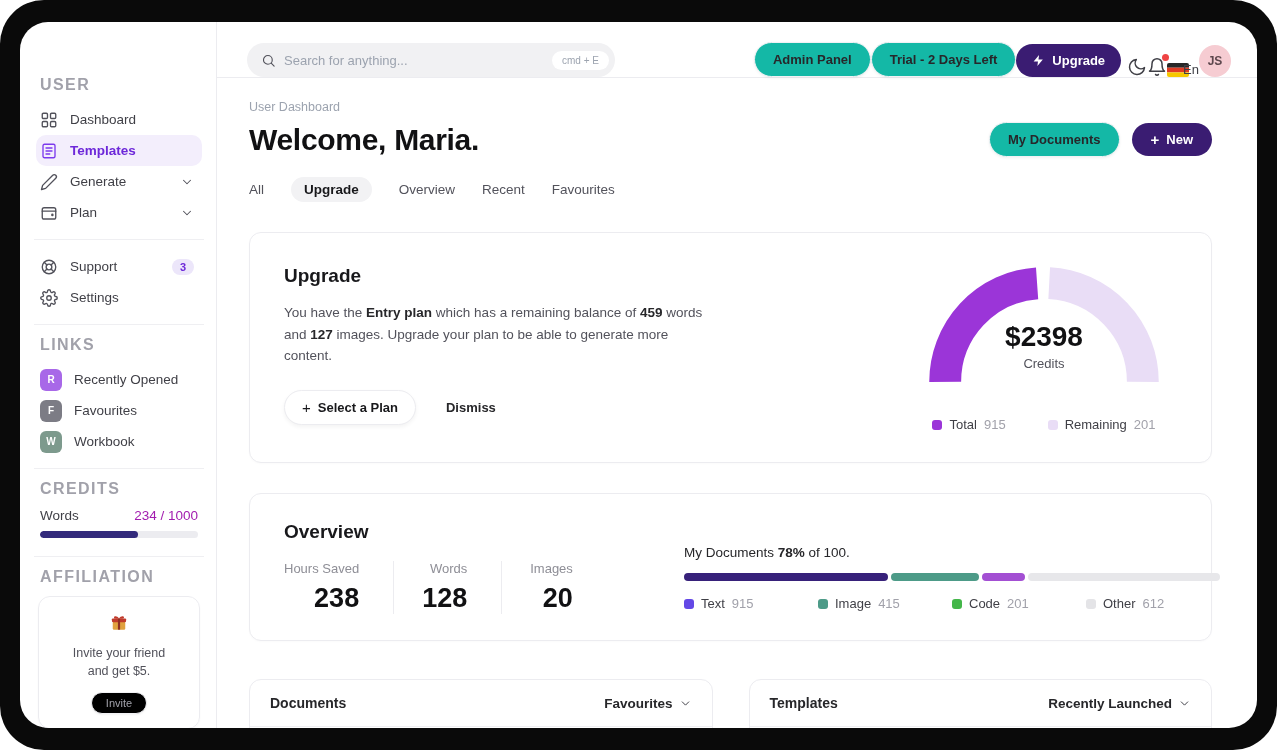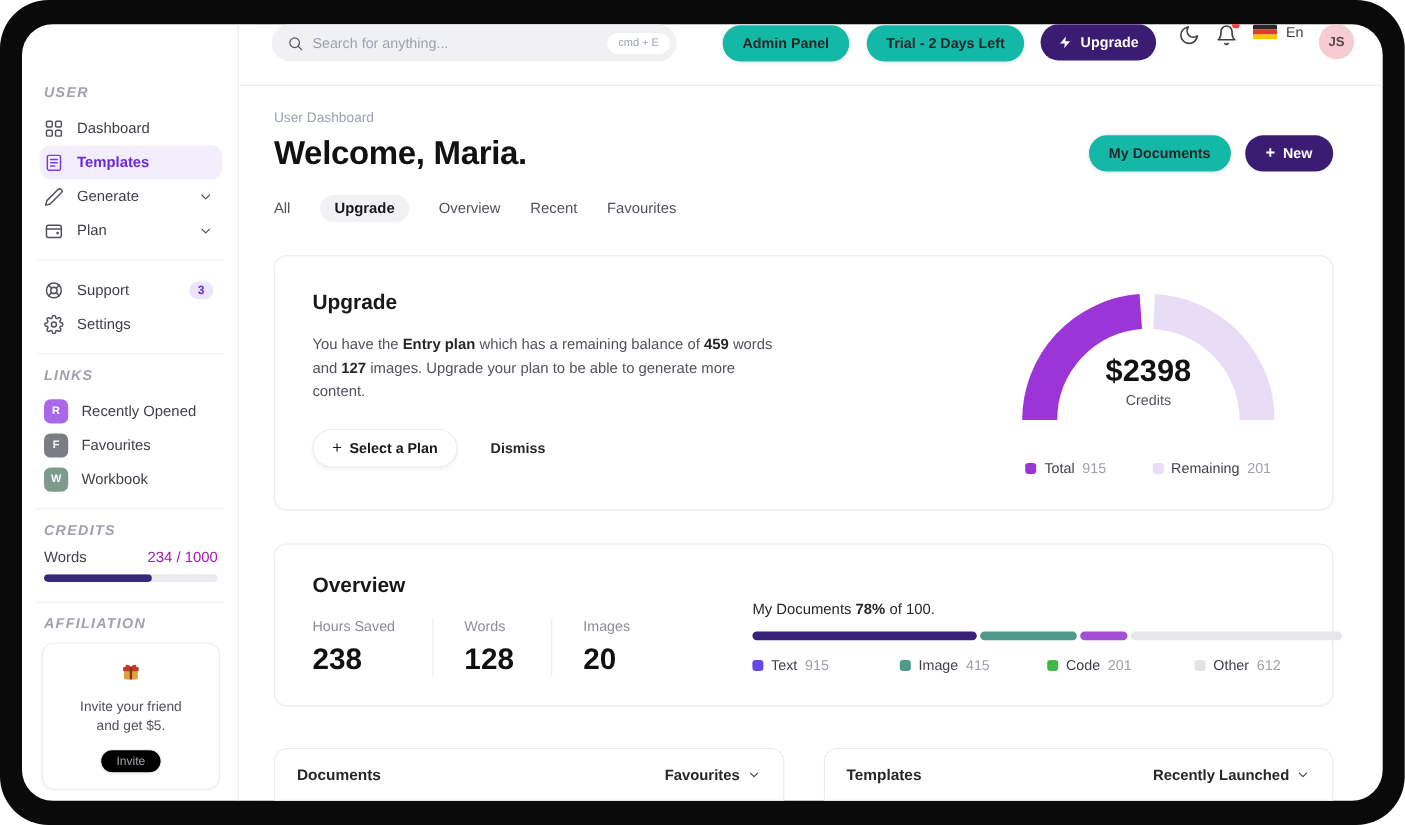--- a/index.html
+++ b/index.html
@@ -2,21 +2,21 @@
 <html><head>
 <meta charset="utf-8">
 <style>
   * { margin:0; padding:0; box-sizing:border-box; }
   html,body { width:1277px; height:750px; background:#fff; font-family:"Liberation Sans","DejaVu Sans",sans-serif; }
   .frame { position:absolute; left:0; top:0; width:1277px; height:750px; background:#0a0a0a; border-radius:44px; }
   .app { position:absolute; left:20px; top:22px; width:1237px; height:706px; background:#fff; border-radius:28px; overflow:hidden; display:flex; }
 
   
   .sidebar { width:197px; min-width:197px; border-right:1px solid #ececf0; padding:54px 14px 0 16px; }
-  .side-label { font-size:13px; font-weight:700; letter-spacing:.09em; color:#a1a1aa; margin:0 0 10px 4px;font-style:italic; }
+  .side-label { font-size:16px; font-weight:700; letter-spacing:.09em; color:#a1a1aa; margin:0 0 10px 4px; }
   .side-item { display:flex; align-items:center; height:31px; padding:0 8px 0 4px; border-radius:10px; color:#3f3f46; cursor:pointer; }
   .side-item .sicon { width:18px; height:18px; margin-right:12px; display:flex; align-items:center; color:#52525b; }
   .side-item .sicon svg { width:18px; height:18px; }
   .side-item .slabel { font-size:13.5px; font-weight:500; }
   .side-item.active { background:#f3eefc; color:#6d28d9; }
   .side-item.active .sicon { color:#7c3aed; }
   .side-item.active .slabel { font-weight:700; }
   .side-item .chev { margin-left:auto; color:#52525b; width:14px; height:14px; }
   .side-item .chev svg { width:14px; height:14px; }
   .badge { margin-left:auto; background:#ece6fa; color:#6d28d9; font-size:11px; font-weight:600; padding:2px 8px; border-radius:999px; }
@@ -25,21 +25,21 @@
   .credits-row { display:flex; justify-content:space-between; align-items:center; font-size:13.5px; color:#3f3f46; margin:2px 4px 8px 4px; }
   .credits-row .cval { color:#a21caf; }
   .cbar { height:7px; background:#ececf0; border-radius:999px; margin:0 4px; overflow:hidden; }
   .cbar-fill { height:100%; border-radius:999px; }
   .aff-card { border:1px solid #ececf0; border-radius:12px; margin:4px 2px 0 2px; padding:16px 10px 14px; text-align:center; box-shadow:0 1px 2px rgba(0,0,0,.03); }
   .aff-text { font-size:12.5px; color:#52525b; line-height:1.45; margin-top:7px; }
   .aff-btn { display:inline-block; margin-top:12px; font-size:11px; color:#a1a1aa; border:1px solid #f1f1f4; box-shadow:0 1px 2px rgba(0,0,0,.05); border-radius:999px; padding:4px 14px; background:#000000; cursor:pointer; }
 
   
   .main { flex:1; display:flex; flex-direction:column; min-width:0; }
-  .topbar { height:56px; min-height:56px; border-bottom:1px solid #ececf0; display:flex; align-items:flex-start; padding:0 26px 0 30px; gap:14px; }
+  .topbar { height:56px; min-height:56px; border-bottom:1px solid #ececf0; display:flex; align-items:flex-end; padding:0 26px 0 30px; }
   .search { width:368px; height:34px; background:#f1f1f3; border-radius:999px; display:flex; align-items:center; padding:0 6px 0 14px; }
   .search svg { width:15px; height:15px; color:#52525b; min-width:15px; }
   .search input { border:none; outline:none; background:transparent; flex:1; font-size:13px; color:#3f3f46; padding:0 8px; font-family:inherit; }
   .search input::placeholder { color:#9ca3af; }
   .kbd { background:#fff; border-radius:999px; font-size:10px; color:#9ca3af; padding:4px 10px; white-space:nowrap; }
   .tb-spacer { flex:1; }
   .pill-btn { background:#14b8a6; border:1px solid #f1f1f4; box-shadow:0 1px 3px rgba(0,0,0,.06); border-radius:999px; font-size:13px; font-weight:600; color:#27272a; padding:9px 18px; white-space:nowrap; cursor:pointer; }
   .dark-btn { background:#3a1c72; color:#fff; border:none; border-radius:999px; font-size:13px; font-weight:600; padding:9px 16px; display:flex; align-items:center; gap:7px; white-space:nowrap; cursor:pointer; }
   .dark-btn svg { width:13px; height:13px; }
   .tb-icon { width:20px; height:20px; color:#3f3f46; position:relative; cursor:pointer; }
@@ -74,21 +74,21 @@
   .gauge-caption { font-size:13px; color:#52525b; margin-top:3px; }
   .legend { display:flex; justify-content:center; gap:42px; margin-top:12px; }
   .legend-item { display:flex; align-items:center; gap:7px; font-size:13px; }
   .swatch { width:10px; height:10px; border-radius:3px; }
   .legend-label { color:#3f3f46; }
   .legend-value { color:#a1a1aa; }
 
   .overview-card { margin-top:30px; padding:27px 34px 26px; display:flex; }
   .ov-left { width:400px; min-width:400px; }
   .ov-title { font-size:19px; font-weight:700; color:#18181b; }
-  .stats { display:flex; margin-top:18px; }
+  .stats { display:flex; margin-top:18px;text-align:right; }
   .stat { padding-right:34px; margin-right:28px; border-right:1px solid #ececf0; }
   .stat:last-child { border-right:none; }
   .stat-label { font-size:13px; color:#8e8e96; }
   .stat-value { font-size:27px; font-weight:800; color:#111113; margin-top:7px; }
   .ov-right { flex:1; padding-top:24px; }
   .docs-line { font-size:13.5px; color:#27272a; }
   .stack-bar { display:flex; gap:3px; height:8px; margin-top:13px; }
   .seg { height:8px; border-radius:4px; }
   .seg:last-child { flex:1; }
   .ov-legend { display:flex; margin-top:15px; gap:0; }

